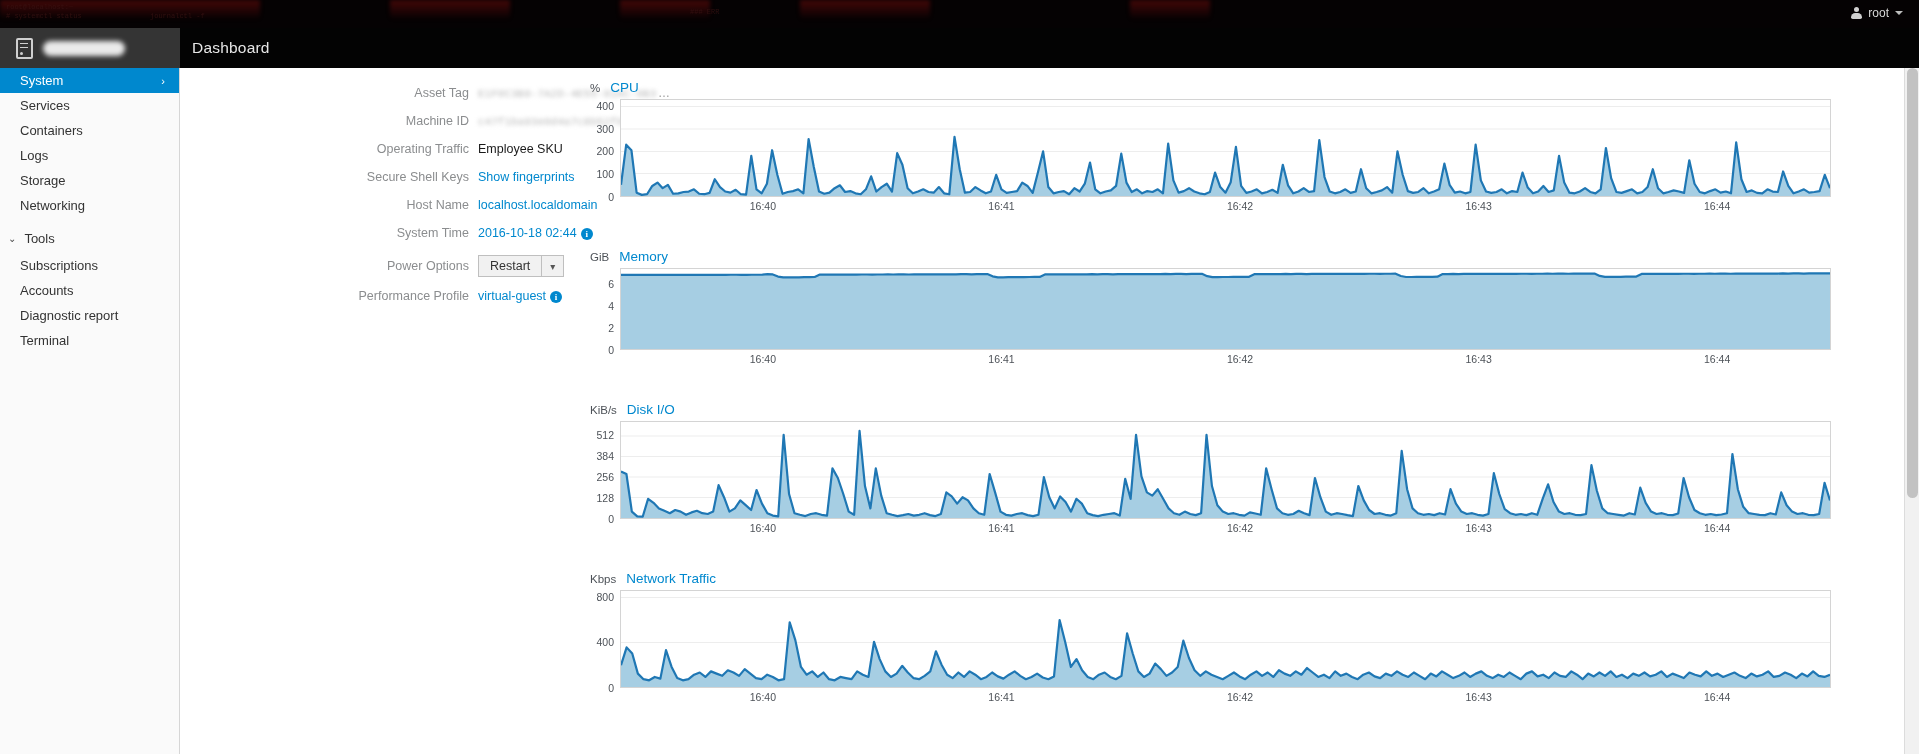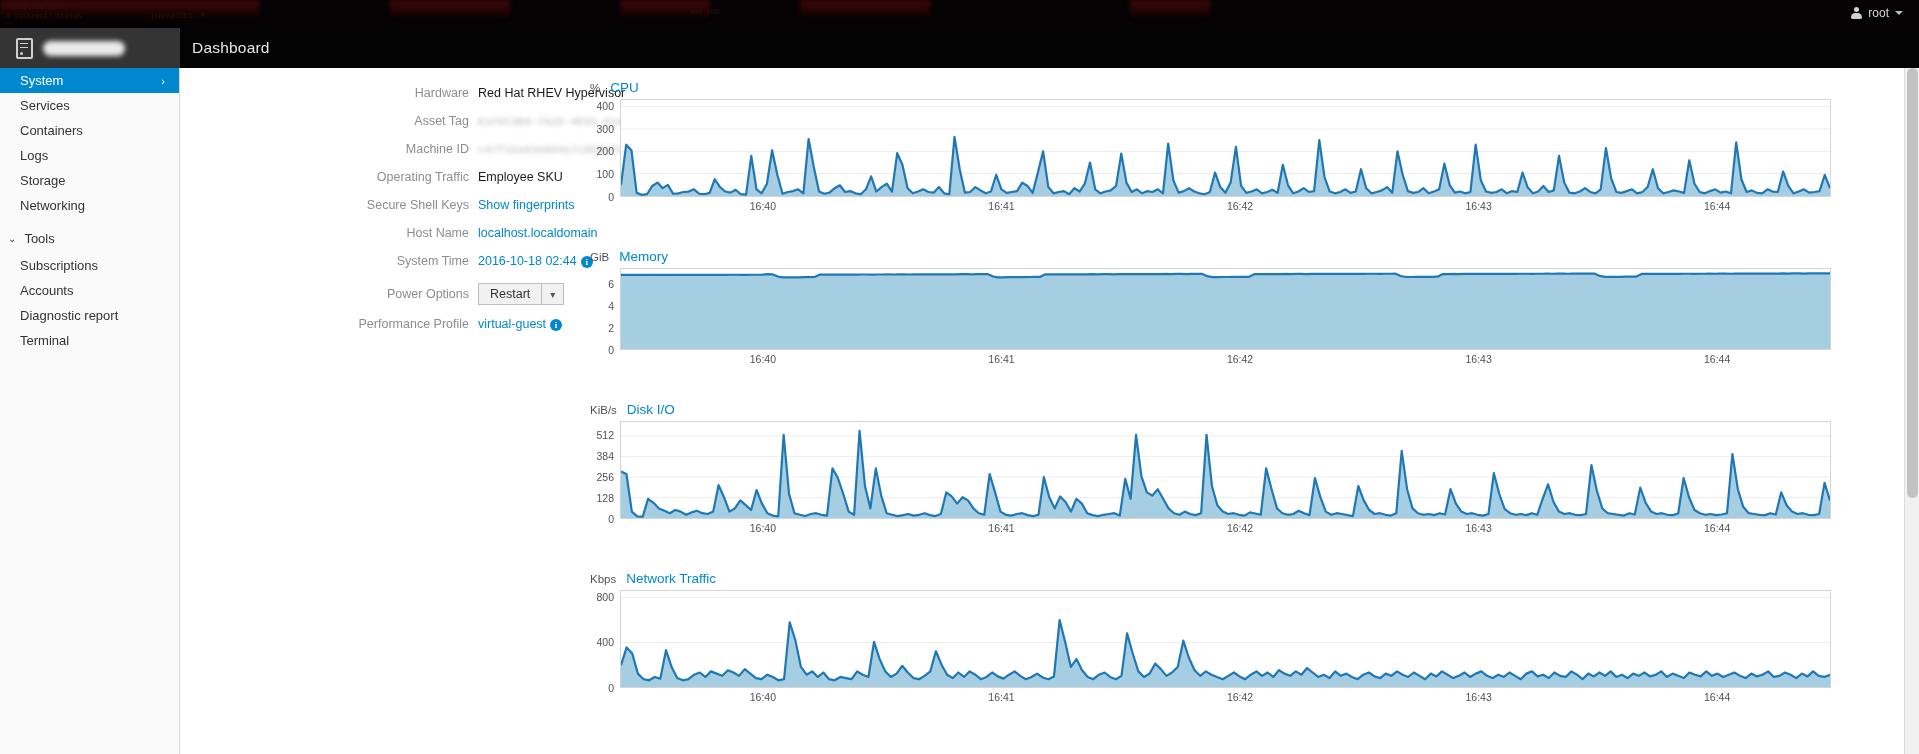--- a/index.html
+++ b/index.html
@@ -239,24 +239,20 @@
     </div>
     <div class="nav-item">
       <span>Terminal</span>
     </div>
   </div>
 
   <div class="main">
 
     <div class="sysinfo">
 
-      <div class="row">
-        <div class="lbl">Hardware</div>
-        <div class="val">Red Hat RHEV Hypervisor</div>
-      </div>
 
       <div class="row">
         <div class="lbl">Asset Tag</div>
         <div class="val blurred">E1F0C3B9-7A2D-4E55-91AC-0B3D7F2E6C84</div>
         <span class="ell">…</span>
       </div>
 
       <div class="row">
         <div class="lbl">Machine ID</div>
         <div class="val blurred">c47f1ba93e0d4a7c8b52f6d19ae3c0b2</div>

